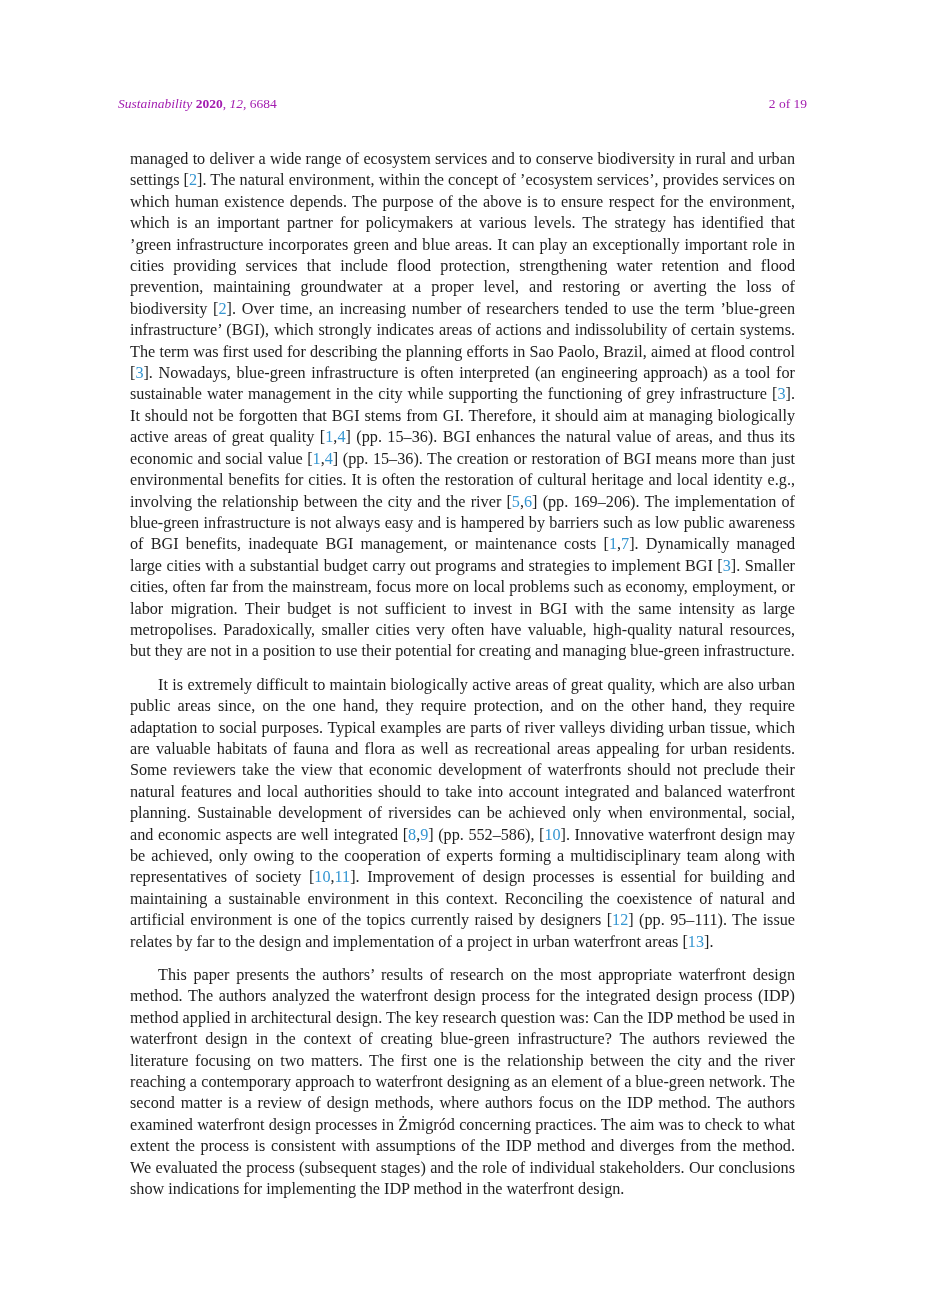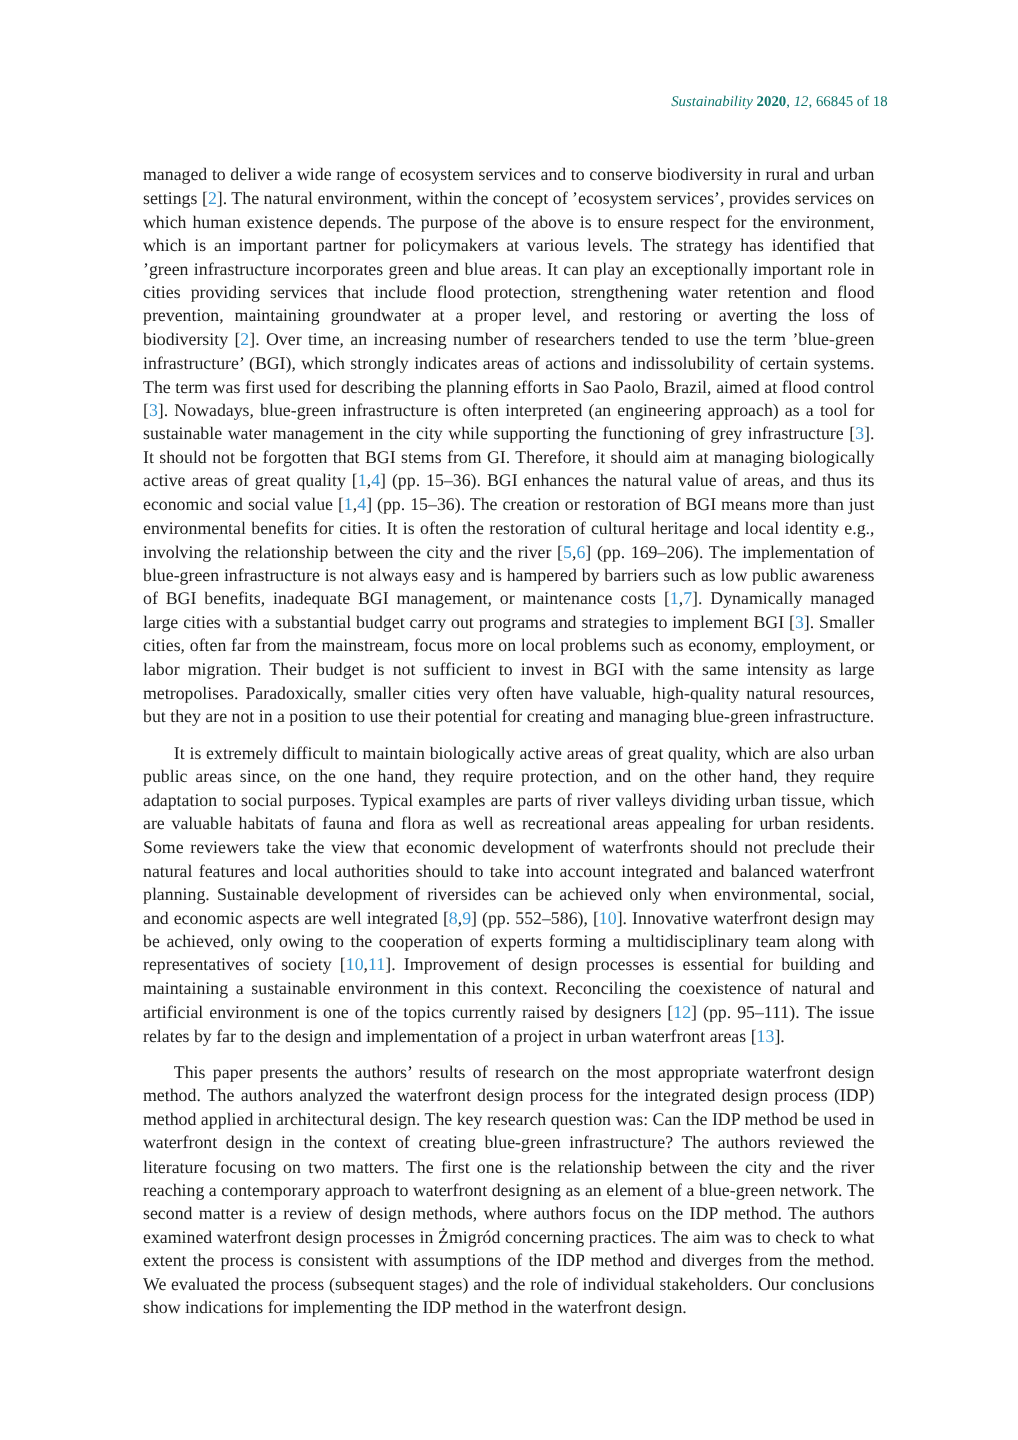--- a/index.html
+++ b/index.html
@@ -8,27 +8,27 @@
     width: 925px;
     height: 1309px;
     background: #ffffff;
     font-family: "Liberation Serif", "DejaVu Serif", serif;
     color: #212121;
     overflow: hidden;
   }
   .header {
     position: absolute;
     left: 118px;
-    top: 84px;
+    top: 96px;
     width: 689px;
     display: flex;
-    justify-content: flex-end;
+    justify-content: space-between;
     align-items: baseline;
     font-size: 13.5px;
-    color: #0f766e;
+    color: #a21caf;
   }
   .content {
     position: absolute;
     left: 118px;
     top: 137px;
     width: 689px;
     font-size: 16.2px;
     line-height: 21.4px;
     text-align: justify;
     color: #1e1e1e;
@@ -41,21 +41,21 @@
   .seg-text { }
   .seg-cite { color: var(--link-color, #3596d2); cursor: pointer; }
 </style>
 </head>
 <body>
 
 <div class="page" style="--link-color: #3596d2;">
 
   <div class="header">
     <span class="header-left"><span class="seg-italic">Sustainability </span><span class="seg-bold">2020</span><span class="seg-normal">, </span><span class="seg-italic">12</span><span class="seg-normal">, 6684</span></span>
-    <span class="header-right">5 of 18</span>
+    <span class="header-right">2 of 19</span>
   </div>
 
   <div class="content">
     <p class="para"><span class="seg-text">managed to deliver a wide range of ecosystem services and to conserve biodiversity in rural and urban settings [</span><span class="seg-cite">2</span><span class="seg-text">]. The natural environment, within the concept of ’ecosystem services’, provides services on which human existence depends. The purpose of the above is to ensure respect for the environment, which is an important partner for policymakers at various levels. The strategy has identified that ’green infrastructure incorporates green and blue areas. It can play an exceptionally important role in cities providing services that include flood protection, strengthening water retention and flood prevention, maintaining groundwater at a proper level, and restoring or averting the loss of biodiversity [</span><span class="seg-cite">2</span><span class="seg-text">]. Over time, an increasing number of researchers tended to use the term ’blue-green infrastructure’ (BGI), which strongly indicates areas of actions and indissolubility of certain systems. The term was first used for describing the planning efforts in Sao Paolo, Brazil, aimed at flood control [</span><span class="seg-cite">3</span><span class="seg-text">]. Nowadays, blue-green infrastructure is often interpreted (an engineering approach) as a tool for sustainable water management in the city while supporting the functioning of grey infrastructure [</span><span class="seg-cite">3</span><span class="seg-text">]. It should not be forgotten that BGI stems from GI. Therefore, it should aim at managing biologically active areas of great quality [</span><span class="seg-cite">1</span><span class="seg-text">,</span><span class="seg-cite">4</span><span class="seg-text">] (pp. 15–36). BGI enhances the natural value of areas, and thus its economic and social value [</span><span class="seg-cite">1</span><span class="seg-text">,</span><span class="seg-cite">4</span><span class="seg-text">] (pp. 15–36). The creation or restoration of BGI means more than just environmental benefits for cities. It is often the restoration of cultural heritage and local identity e.g., involving the relationship between the city and the river [</span><span class="seg-cite">5</span><span class="seg-text">,</span><span class="seg-cite">6</span><span class="seg-text">] (pp. 169–206). The implementation of blue-green infrastructure is not always easy and is hampered by barriers such as low public awareness of BGI benefits, inadequate BGI management, or maintenance costs [</span><span class="seg-cite">1</span><span class="seg-text">,</span><span class="seg-cite">7</span><span class="seg-text">]. Dynamically managed large cities with a substantial budget carry out programs and strategies to implement BGI [</span><span class="seg-cite">3</span><span class="seg-text">]. Smaller cities, often far from the mainstream, focus more on local problems such as economy, employment, or labor migration. Their budget is not sufficient to invest in BGI with the same intensity as large metropolises. Paradoxically, smaller cities very often have valuable, high-quality natural resources, but they are not in a position to use their potential for creating and managing blue-green infrastructure.</span></p>
     <p class="para indent"><span class="seg-text">It is extremely difficult to maintain biologically active areas of great quality, which are also urban public areas since, on the one hand, they require protection, and on the other hand, they require adaptation to social purposes. Typical examples are parts of river valleys dividing urban tissue, which are valuable habitats of fauna and flora as well as recreational areas appealing for urban residents. Some reviewers take the view that economic development of waterfronts should not preclude their natural features and local authorities should to take into account integrated and balanced waterfront planning. Sustainable development of riversides can be achieved only when environmental, social, and economic aspects are well integrated [</span><span class="seg-cite">8</span><span class="seg-text">,</span><span class="seg-cite">9</span><span class="seg-text">] (pp. 552–586), [</span><span class="seg-cite">10</span><span class="seg-text">]. Innovative waterfront design may be achieved, only owing to the cooperation of experts forming a multidisciplinary team along with representatives of society [</span><span class="seg-cite">10</span><span class="seg-text">,</span><span class="seg-cite">11</span><span class="seg-text">]. Improvement of design processes is essential for building and maintaining a sustainable environment in this context. Reconciling the coexistence of natural and artificial environment is one of the topics currently raised by designers [</span><span class="seg-cite">12</span><span class="seg-text">] (pp. 95–111). The issue relates by far to the design and implementation of a project in urban waterfront areas [</span><span class="seg-cite">13</span><span class="seg-text">].</span></p>
     <p class="para indent"><span class="seg-text">This paper presents the authors’ results of research on the most appropriate waterfront design method. The authors analyzed the waterfront design process for the integrated design process (IDP) method applied in architectural design. The key research question was: Can the IDP method be used in waterfront design in the context of creating blue-green infrastructure? The authors reviewed the literature focusing on two matters. The first one is the relationship between the city and the river reaching a contemporary approach to waterfront designing as an element of a blue-green network. The second matter is a review of design methods, where authors focus on the IDP method. The authors examined waterfront design processes in Żmigród concerning practices. The aim was to check to what extent the process is consistent with assumptions of the IDP method and diverges from the method. We evaluated the process (subsequent stages) and the role of individual stakeholders. Our conclusions show indications for implementing the IDP method in the waterfront design.</span></p>
   </div>
 
 </div>
 

